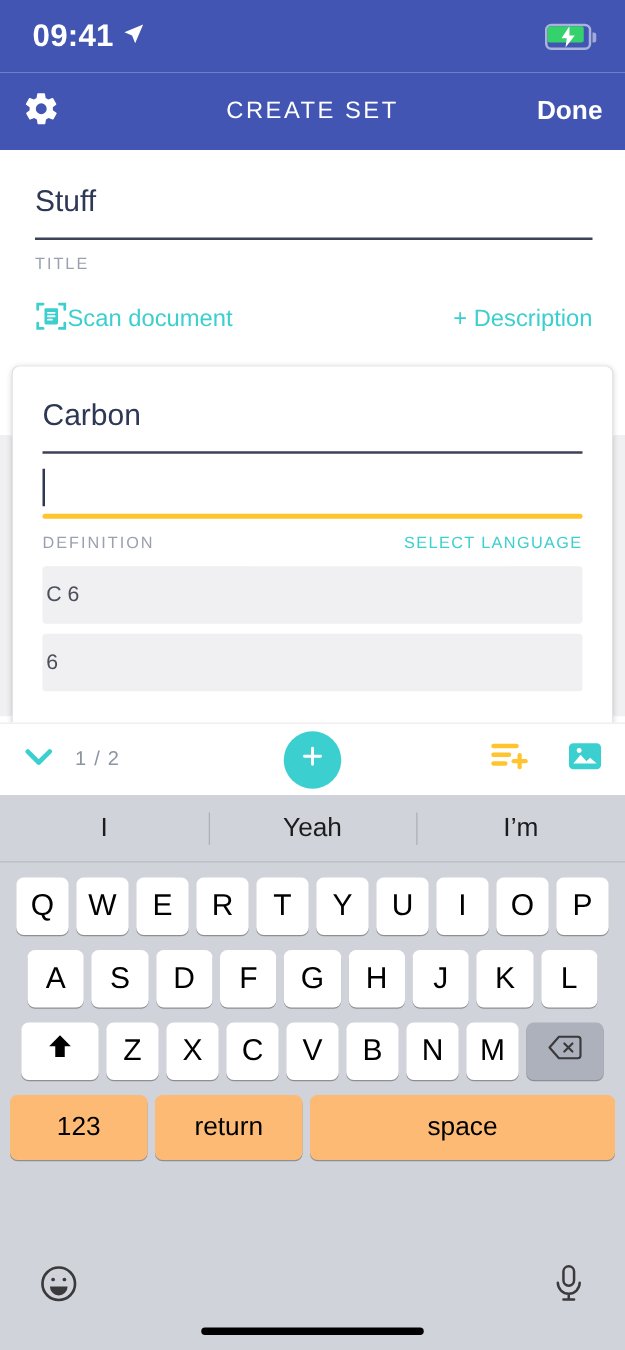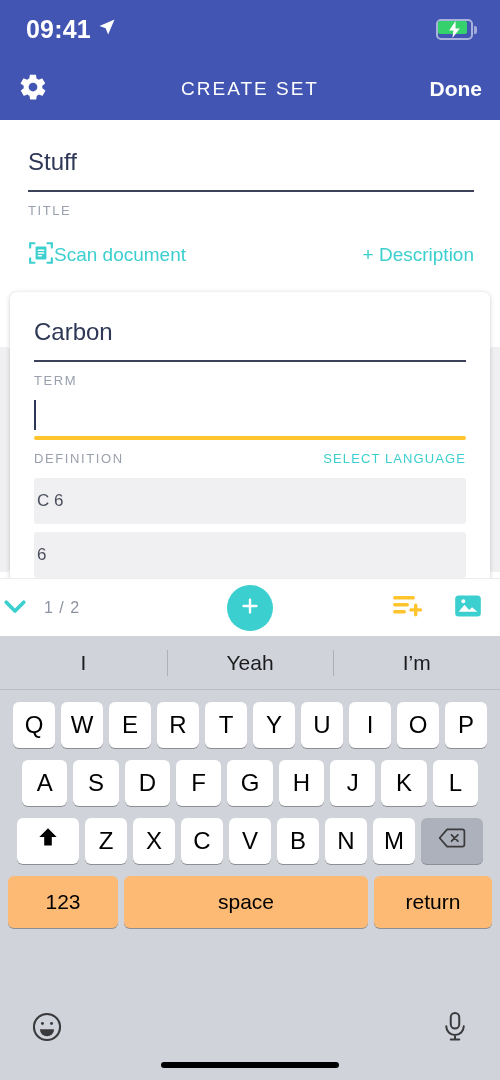--- a/index.html
+++ b/index.html
@@ -110,21 +110,21 @@
     display: flex; align-items: center; padding-left: 3px;
     margin-bottom: 8px; font-size: 17px; color: #4a4f5c;
   }
 
   
   .toolbar {
     position: absolute; left: 0; right: 0; top: 578px; height: 58px;
     background: #fff; display: flex; align-items: center;
     border-top: 1px solid #ececee;
   }
-  .tb-left { display: flex; align-items: center; gap: 14px; }
+  .tb-left { display: flex; align-items: center; gap: 14px; padding-left: 16px; }
   .page-count { font-size: 16px; color: #8d93a0; letter-spacing: 1px; }
   .fab {
     position: absolute; left: 50%; transform: translateX(-50%);
     width: 46px; height: 46px; border-radius: 50%; background: #3ccfcf;
     display: flex; align-items: center; justify-content: center;
   }
   .tb-right {
     margin-left: auto; display: flex; align-items: center; gap: 28px;
     padding-right: 18px;
   }
@@ -233,21 +233,20 @@
       <div class="desc-action">+ Description</div>
     </div>
   </div>
 
   <div class="card-wrap">
     <div class="card-peek-left"></div>
     <div class="card-peek-right"></div>
     <div class="card">
       <div class="term-value" placeholder="Term">Carbon</div>
       <div class="term-rule"></div>
-      <div class="field-label">TERM</div>
 
       <div class="def-input-row">
         <span class="caret"></span>
         <span placeholder="Definition"></span>
       </div>
       <div class="def-rule"></div>
       <div class="def-label-row">
         <span class="field-label" style="padding-top:0">DEFINITION</span>
         <span class="select-lang">SELECT LANGUAGE</span>
       </div>
@@ -348,22 +347,22 @@
           <svg width="28" height="24" viewBox="0 0 26 20" fill="none" stroke="#3a3a3c" stroke-width="1.6">
             <path d="M8.5 2h14a2 2 0 012 2v12a2 2 0 01-2 2h-14L1.5 10z" stroke-linejoin="round"></path>
             <path d="M12.5 7l6 6M18.5 7l-6 6" stroke-linecap="round"></path>
           </svg>
         </span>
       </div>
     </div>
 
     <div class="kbottom">
       <div class="key fn key-123">123</div>
+      <div class="key fn key-return">return</div>
       <div class="key fn key-space">space</div>
-      <div class="key fn key-return">return</div>
     </div>
 
     <div class="kbar">
       <span>
         <svg width="34" height="34" viewBox="0 0 24 24" fill="none" stroke="#3a3a3c" stroke-width="1.5">
           <circle cx="12" cy="12" r="9.2"></circle>
           <circle cx="8.8" cy="9.6" r="1.05" fill="#3a3a3c" stroke="none"></circle>
           <circle cx="15.2" cy="9.6" r="1.05" fill="#3a3a3c" stroke="none"></circle>
           <path d="M7 13.6h10a5 5 0 01-10 0z" fill="#3a3a3c" stroke="none"></path>
         </svg>

